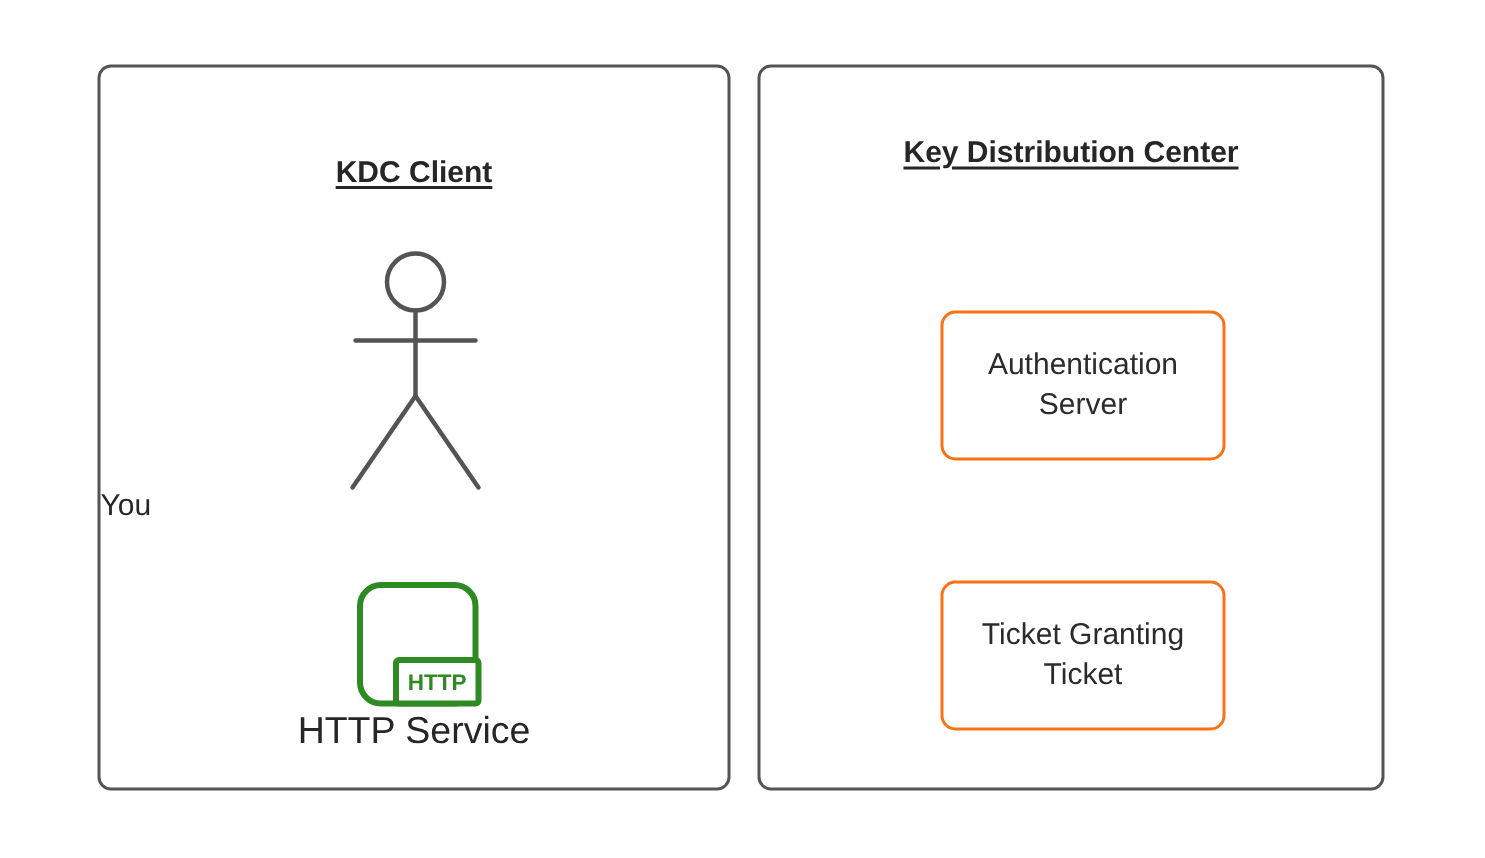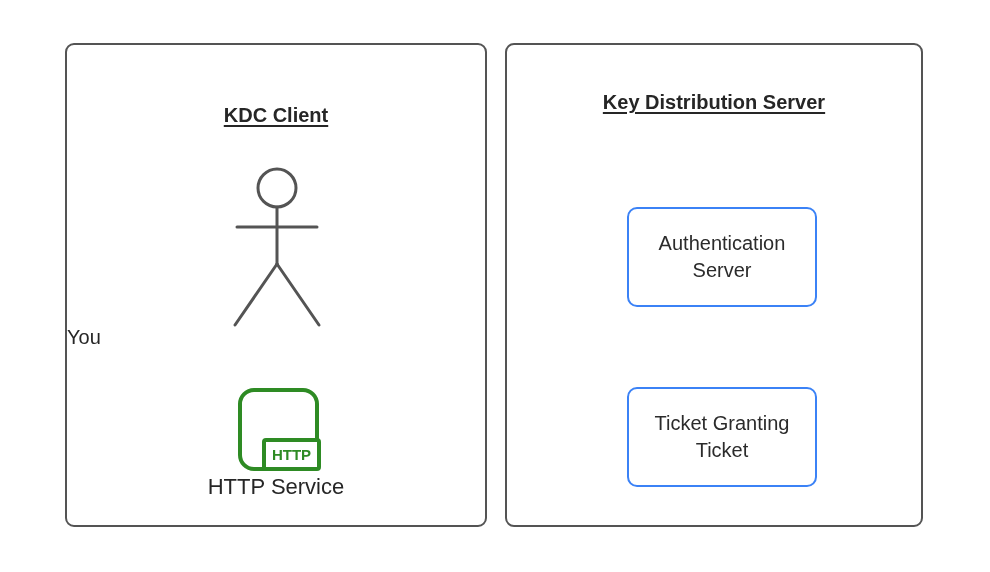--- a/index.html
+++ b/index.html
@@ -67,30 +67,30 @@
     top: 340px;   
     width: 88px;
     height: 88px;
   }
   .service-label {
     position: absolute;
     left: 0;
     width: 100%;
     top: 430px;   
     text-align: center;
-    font-size: 22px;
+    font-size: 25px;
     line-height: 24px;
     color: #262626;
   }
   .node {
     position: absolute;
     left: 120px;  
     width: 190px;
     height: 100px;
-    border: 2px solid #3b82f6;
+    border: 2px solid #f97316;
     border-radius: 10px;
     background: #ffffff;
     display: flex;
     align-items: center;
     justify-content: center;
     text-align: center;
   }
   .node-auth { top: 162px; }  
   .node-tgs  { top: 342px; }  
   .node-label {
@@ -121,21 +121,21 @@
     <svg class="service-icon-svg" viewBox="0 0 88 88">
       <rect x="5" y="5" width="77" height="79" rx="14" ry="14" fill="none" stroke="#2e8b24" stroke-width="4"></rect>
       <rect x="29" y="55" width="55" height="29" rx="2" ry="2" fill="#ffffff" stroke="#2e8b24" stroke-width="4"></rect>
       <text x="56.5" y="75" text-anchor="middle" font-family="Liberation Sans, sans-serif" font-size="15" font-weight="bold" fill="#2e8b24">HTTP</text>
     </svg>
 
     <div class="service-label">HTTP Service</div>
   </div>
 
   <div class="panel panel-right">
-    <div class="panel-title">Key Distribution Server</div>
+    <div class="panel-title">Key Distribution Center</div>
 
     <div class="node node-auth">
       <div class="node-label">Authentication Server</div>
     </div>
 
     <div class="node node-tgs">
       <div class="node-label">Ticket Granting Ticket</div>
     </div>
   </div>
 

